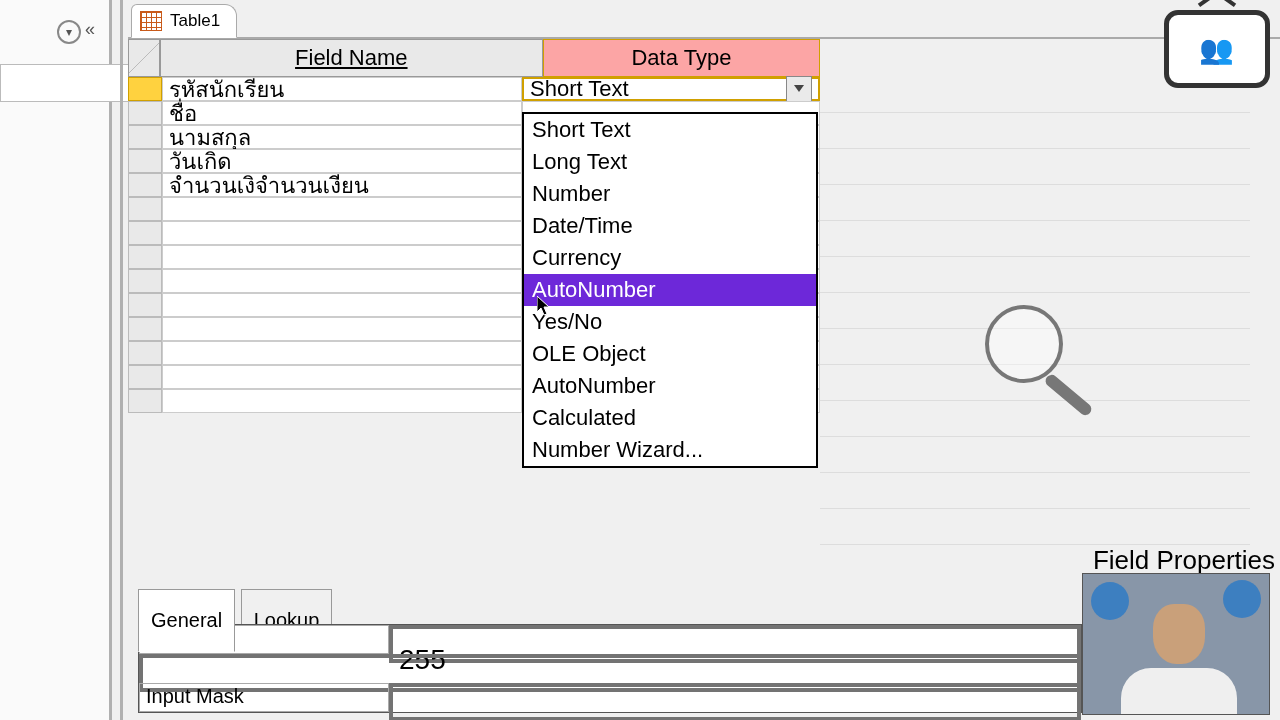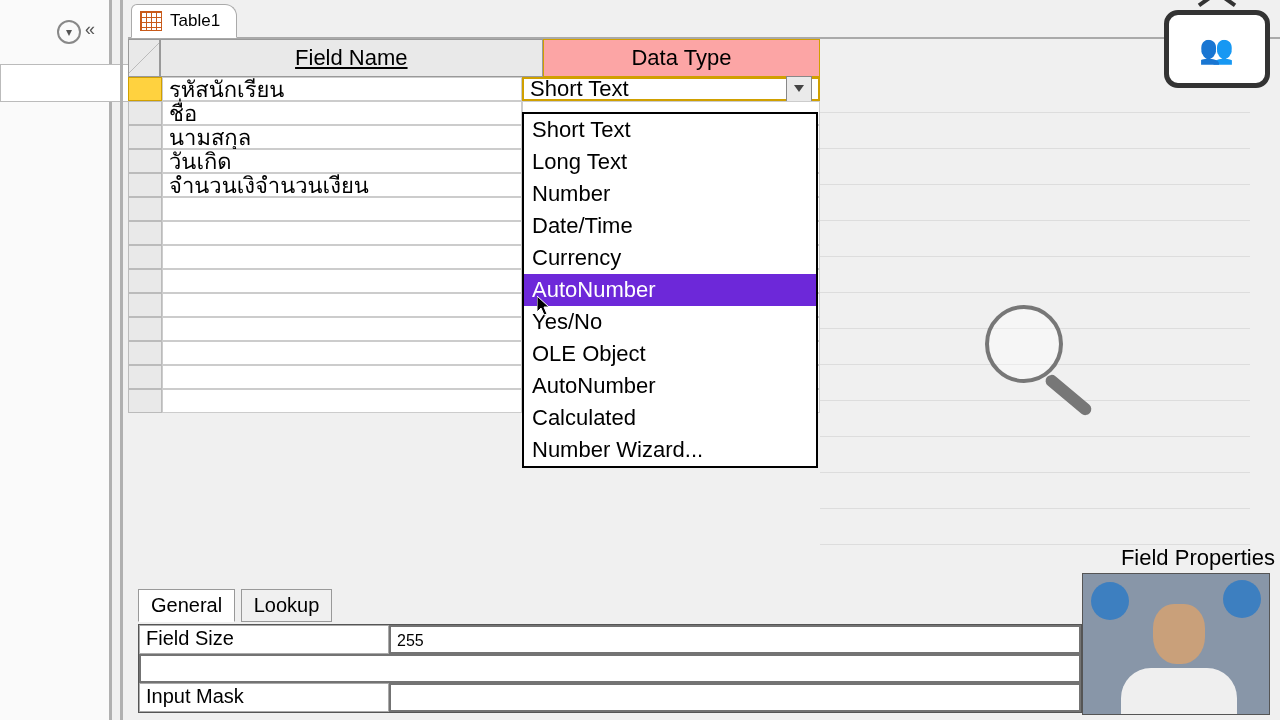--- a/index.html
+++ b/index.html
@@ -165,29 +165,29 @@
     left:820px; top:77px;
     width:430px;
   }
   .datagrid-extra-lines div {
     height:36px;
     border-bottom:1px solid #ddd;
   }
   .field-props-label {
     position:absolute;
     right:5px; top:545px;
-    font-size:22px;
+    font-size:26px;
   }
   .props-tabs {
     position:absolute;
     left:138px; top:588px;
   }
   .props-tab {
     display:inline-block;
-    padding:4px 12px;
+    padding:19px 12px;
     border:1px solid #999;
     background:#f0f0f0;
     font-size:20px;
     cursor:pointer;
     position:relative;
     top:1px;
   }
   .props-tab.active {
     background:#fff;
     border-bottom:1px solid #fff;
@@ -202,23 +202,23 @@
   }
   .prow { display:flex; height:29px; }
   .prow .plabel {
     width:250px;
     border:1px solid #aaa;
     padding:1px 6px;
     font-size:20px;
   }
   .prow .pval {
     flex:1;
-    border:2px solid #737373;
-    padding:5px 6px;
-    font-size:16px;
+    border:4px solid #737373;
+    padding:15px 6px;
+    font-size:28px;
   }
   .webcam {
     position:absolute;
     right:10px; bottom:5px;
     width:188px; height:142px;
     background:#8896a8;
     border:1px solid #555;
     overflow:hidden;
   }
   .webcam .balloon {

